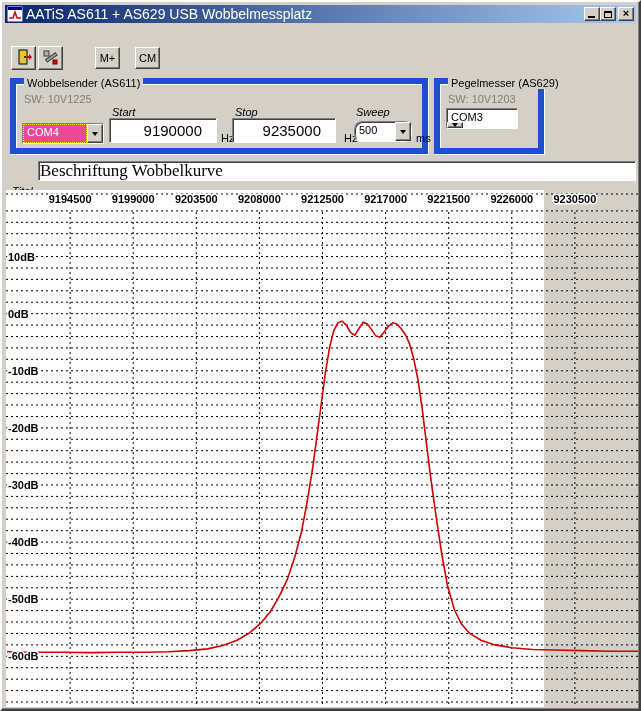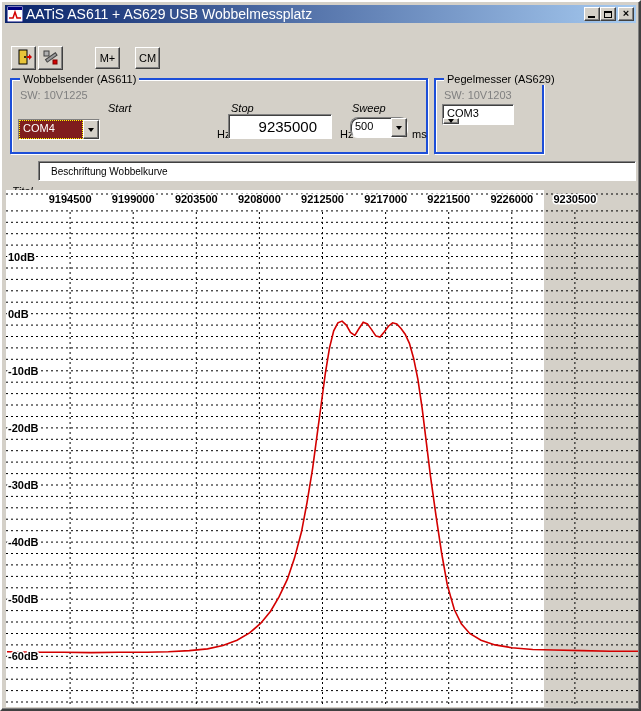--- a/index.html
+++ b/index.html
@@ -31,40 +31,40 @@
   .menubar{position:absolute;left:3px;top:22px;right:3px;height:19px;display:flex;align-items:center;}
   .menu-item{padding:2px 6px;white-space:nowrap;}
   .menu-item u{text-decoration:underline;}
 
   .toolbar{position:absolute;left:3px;top:42px;right:3px;height:29px;}
   .toolbtn{position:absolute;top:2px;width:25px;height:24px;padding:0;
     display:flex;align-items:center;justify-content:center;}
   .smallbtn{position:absolute;top:3px;width:25px;height:22px;padding:0;font-size:11px;
     display:flex;align-items:center;justify-content:center;font-family:"Liberation Sans",sans-serif;}
 
-  .groupbox{position:absolute;border:2px solid #1d4ed8;
+  .groupbox{position:absolute;border:6px solid #1d4ed8;
     box-shadow:inset 1px 1px 0 #ffffff, 1px 1px 0 #ffffff;}
   .groupbox .legend{position:absolute;top:-7px;left:8px;background:#d4d0c8;padding:0 3px;white-space:nowrap;}
   .swtext{position:absolute;color:#808080;white-space:nowrap;}
   .fldlabel{position:absolute;white-space:nowrap;font-style:italic;}
   .unit{position:absolute;white-space:nowrap;}
 
   .combo{position:absolute;display:flex;background:#fff;
     border:1px solid;border-color:#808080 #ffffff #ffffff #808080;box-shadow:inset 1px 1px 0 #404040;}
   .combo .val{flex:1;padding:2px 3px 1px 4px;overflow:hidden;white-space:nowrap;}
-  .combo .val.selected{background:#7f1d1d;color:#fff;outline:1px dotted #ffff00;outline-offset:-1px;}
+  .combo .val.selected{background:#ec4899;color:#fff;outline:1px dotted #ffff00;outline-offset:-1px;}
   .combo .btn{width:16px;background:#d4d0c8;border:1px solid;border-color:#ffffff #404040 #404040 #ffffff;
     box-shadow:inset -1px -1px 0 #808080;display:flex;align-items:center;justify-content:center;}
   .arrow-down{width:0;height:0;border-left:3px solid transparent;border-right:3px solid transparent;
     border-top:4px solid #000;}
 
   .numinput{position:absolute;font-family:"Liberation Sans",sans-serif;font-size:15px;
     text-align:right;padding:1px 14px 1px 2px;color:#000;}
-  .textinput{position:absolute;font-family:Liberation Sans, sans-serif;font-size:10px;
-    padding:2px 12px;color:#000;}
+  .textinput{position:absolute;font-family:Liberation Serif, serif;font-size:17px;
+    padding:2px 1px;color:#000;}
 
   .chart{position:absolute;left:4px;top:188px;width:538px;height:517px;background:#fff;}
   .chart svg{display:block;}
   .grid{stroke:#000;stroke-width:1;stroke-dasharray:2,3;}
   .curve{stroke-width:1.6;fill:none;}
   .xlab{font:bold 11px "Liberation Sans",sans-serif;fill:#000;text-anchor:middle;
     paint-order:stroke;stroke:#fff;stroke-width:3px;}
   .ylab{font:bold 11px "Liberation Sans",sans-serif;fill:#000;text-anchor:start;
     paint-order:stroke;stroke:#fff;stroke-width:3px;}
 </style>
@@ -125,20 +125,21 @@
     <span class="swtext" style="left:8px;top:9px;">SW:  10V1225</span>
 
     <div class="combo" style="left:6px;top:39px;width:82px;height:21px;">
       <span class="val selected">COM4</span>
       <span class="btn">
           <span class="arrow-down"></span>
         </span>
     </div>
 
     <span class="fldlabel" style="left:96px;top:22px;">Start</span>
+    <input class="numinput sunken" style="left: 93px; top: 34px; width: 108px; height: 25px;" value="9190000">
     <span class="unit" style="left:205px;top:48px;">Hz</span>
 
     <span class="fldlabel" style="left:219px;top:22px;">Stop</span>
     <input class="numinput sunken" style="left: 216px; top: 34px; width: 104px; height: 25px;" value="9235000">
     <span class="unit" style="left:328px;top:48px;">Hz</span>
 
     <span class="fldlabel" style="left:340px;top:22px;">Sweep</span>
     <div class="combo" style="left:338px;top:37px;width:58px;height:21px;border-radius:8px;">
       <span class="val">500</span>
       <span class="btn">

